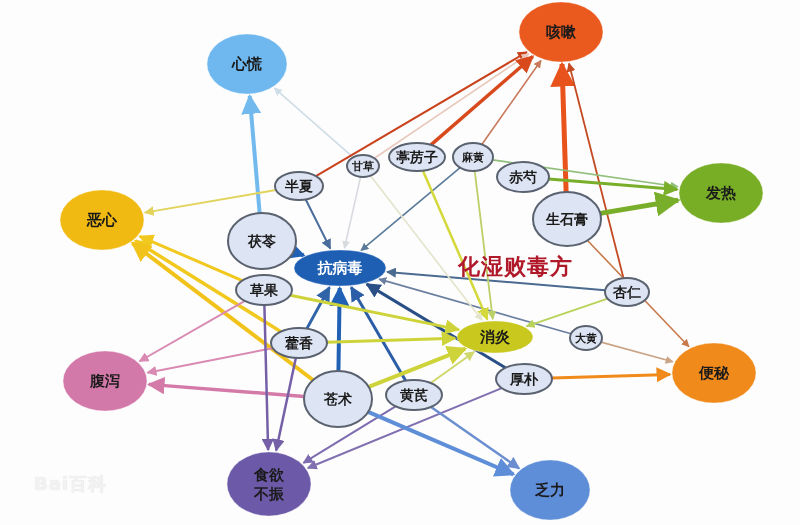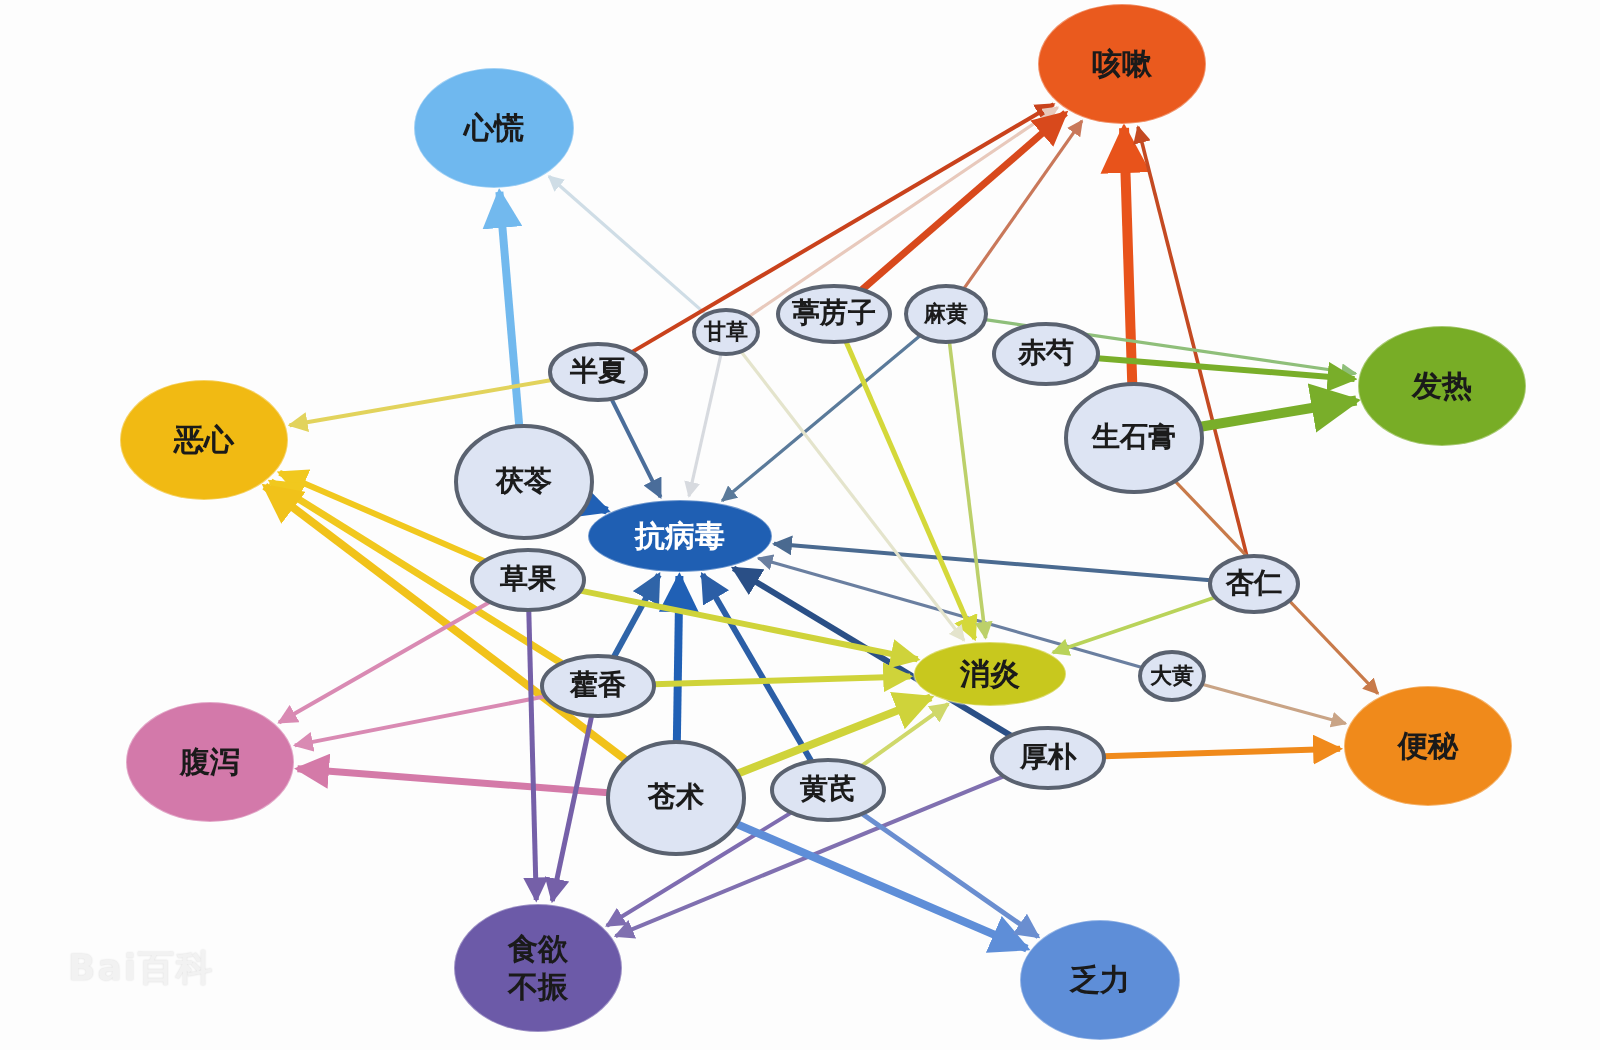--- a/index.html
+++ b/index.html
@@ -275,14 +275,15 @@
         <g>
           <ellipse cx="627" cy="292" rx="22" ry="14" fill="#dde4f3" stroke="#5a6270" stroke-width="2"></ellipse>
           <text x="627" y="292" class="node-label" font-size="14" fill="#1b1b1b">杏仁</text>
         </g>
         <g>
           <ellipse cx="586" cy="338" rx="16" ry="12" fill="#dde4f3" stroke="#5a6270" stroke-width="2"></ellipse>
           <text x="586" y="338" class="node-label" font-size="11" fill="#1b1b1b">大黄</text>
         </g>
       </g>
   </svg>
+  <div class="title">化湿败毒方</div>
   <div class="wm-baidu">Bai百科</div>
 </div>
 
 </body></html>

